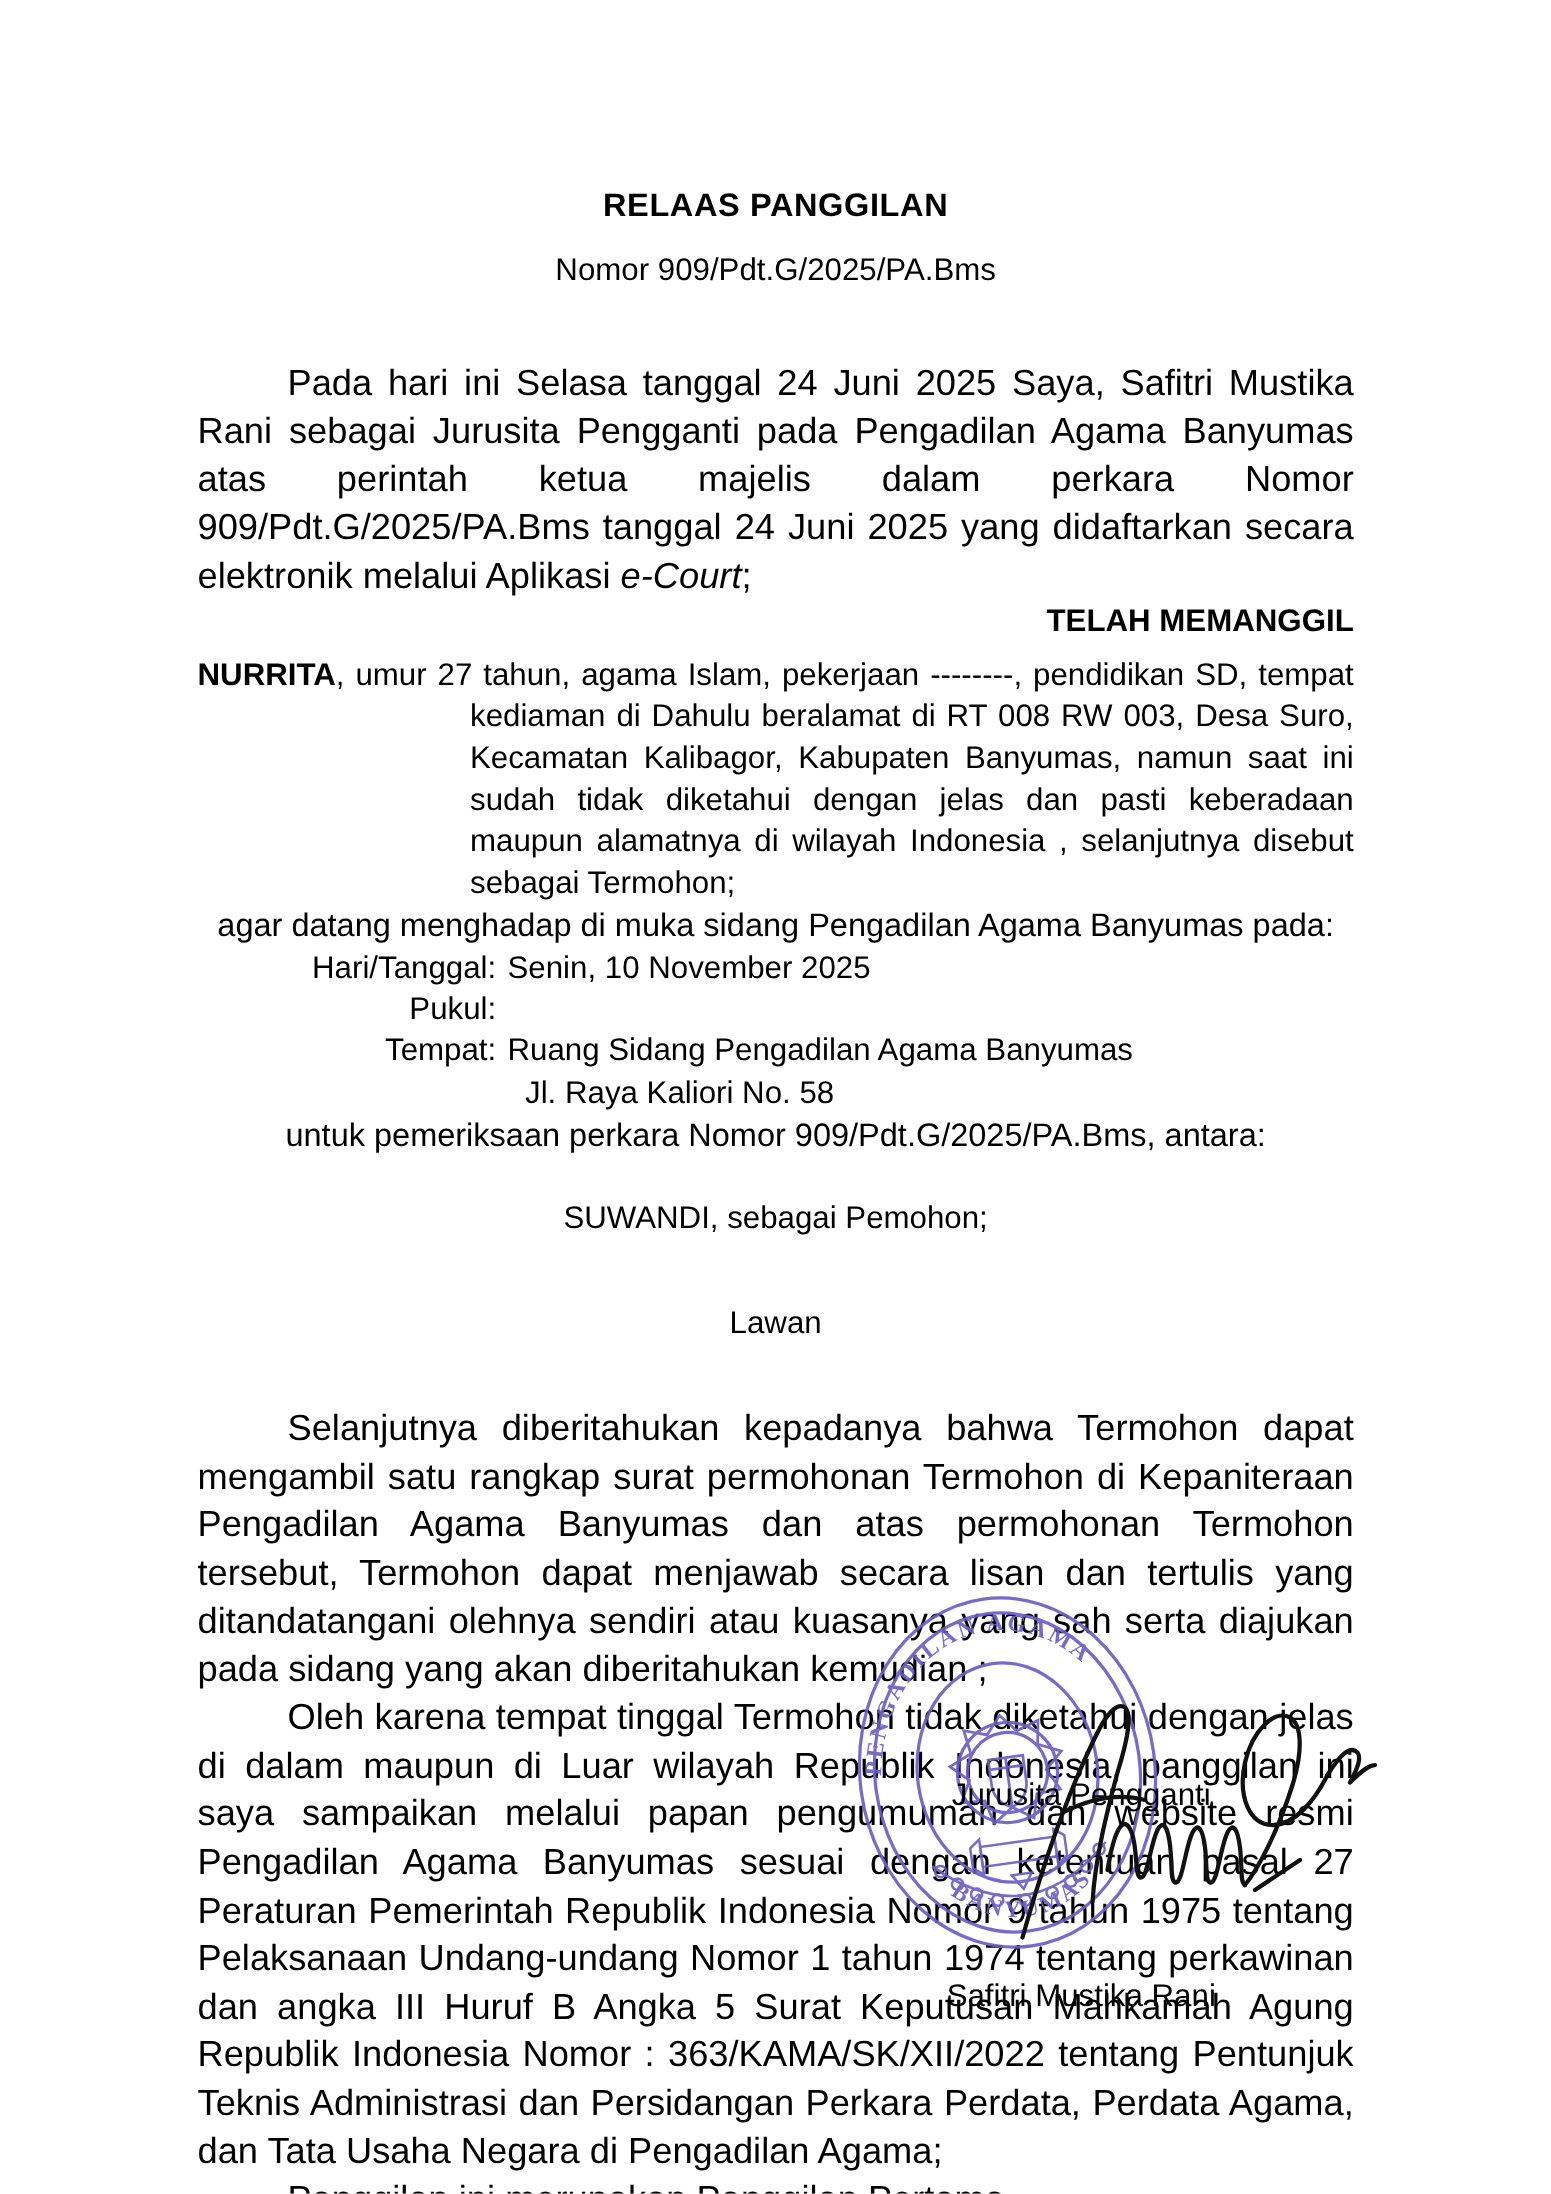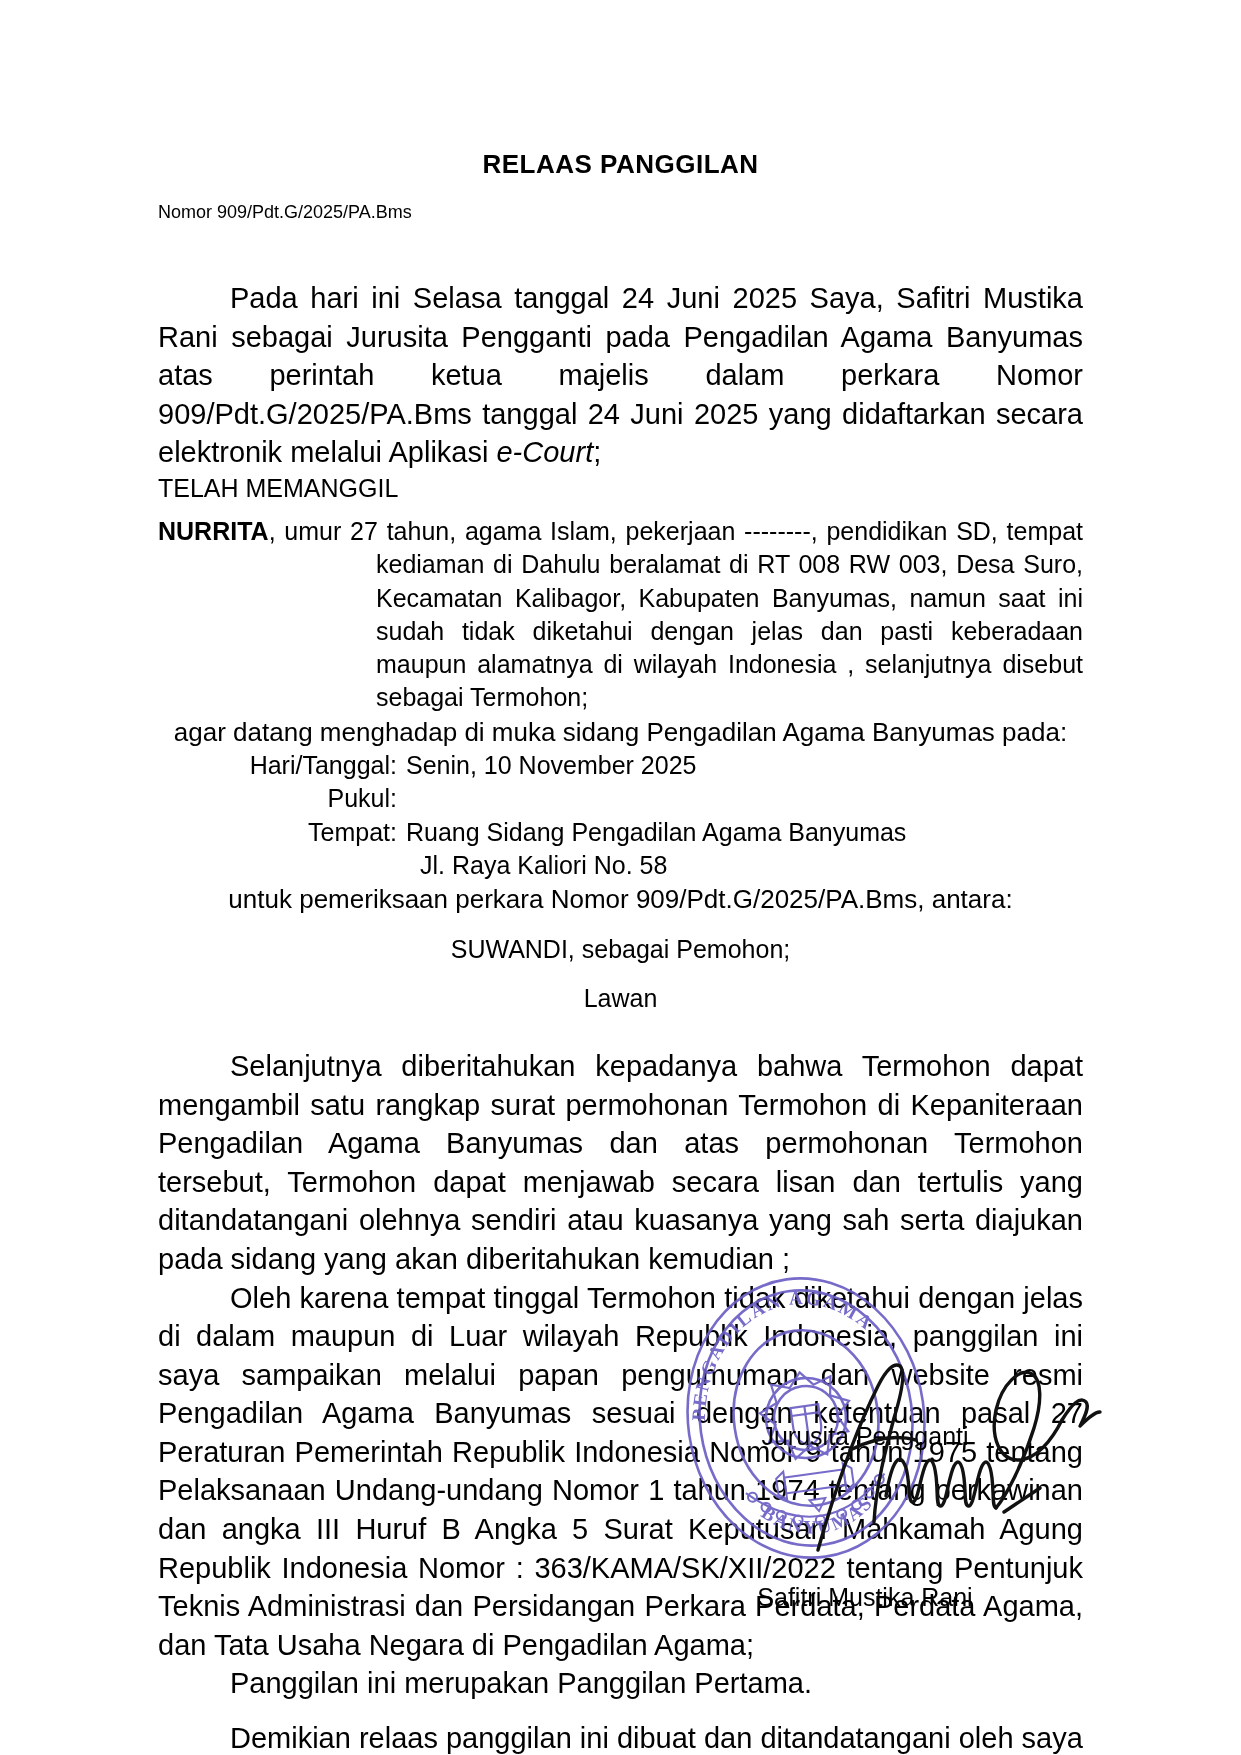--- a/index.html
+++ b/index.html
@@ -29,42 +29,42 @@
   }
   .doc-title {
     text-align: center;
     font-weight: bold;
     font-size: 26px;
     letter-spacing: 0.5px;
     line-height: 1.25;
     margin: 0 0 20px 0;
   }
   .doc-number {
-    text-align: left;
-    font-size: 18px;
+    text-align: center;
+    font-size: 25px;
     line-height: 1.25;
     margin: 0;
   }
   .gap-lg { height: 56px; }
   .gap-md { height: 16px; }
   .gap-sm { height: 10px; }
 
   p.body-par {
     font-size: 29px;
     line-height: 1.33;
     margin: 0;
     text-align: justify;
     text-justify: inter-word;
     text-indent: 72px;
     hyphens: none;
   }
 
   .section-head {
-    text-align: left;
-    font-weight: normal;
+    text-align: right;
+    font-weight: bold;
     font-size: 25px;
     line-height: 1.33;
     margin: 0;
   }
 
   
   .party-block {
     font-size: 25px;
     line-height: 1.33;
     text-align: justify;
@@ -102,21 +102,21 @@
   .detail-subline {
     font-size: 25px;
     line-height: 1.33;
     padding-left: 262px;
   }
 
   .centered-line {
     text-align: center;
     font-size: 25px;
     line-height: 1.33;
-    margin: 0;
+    margin: 17px;
   }
 
   .italic { font-style: italic; }
 
   
   .sign-area {
     position: absolute;
     left: 700px;
     top: 1420px;
     width: 330px;

